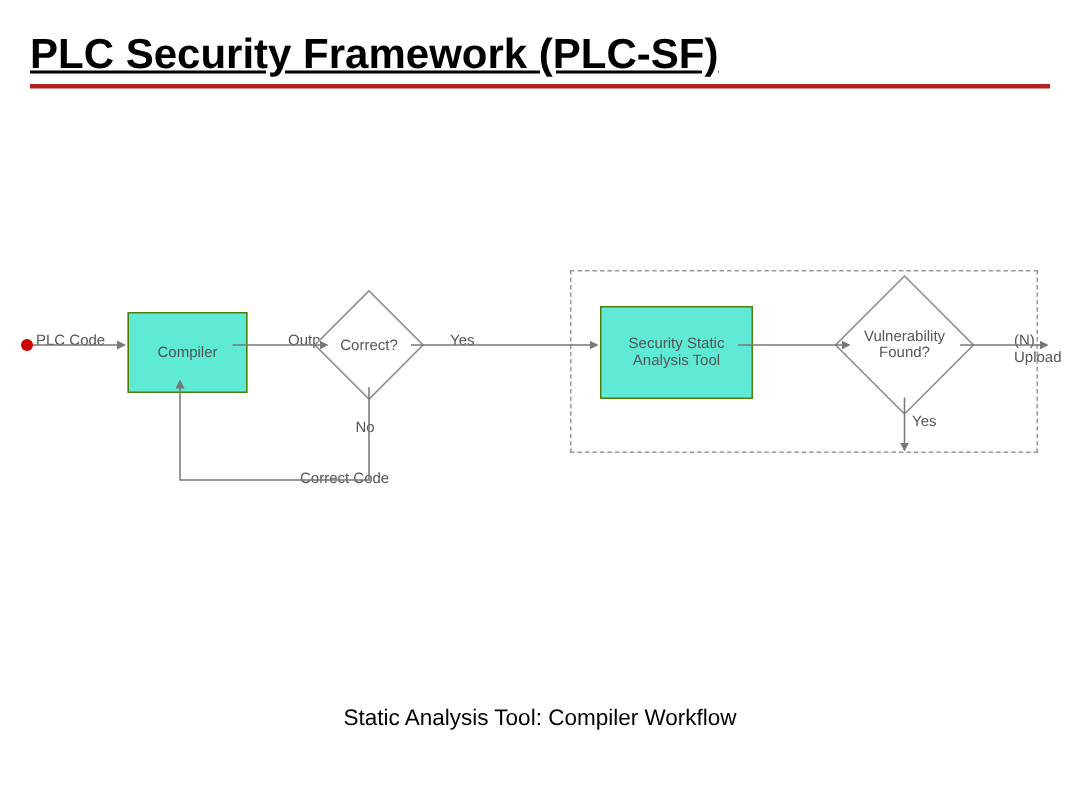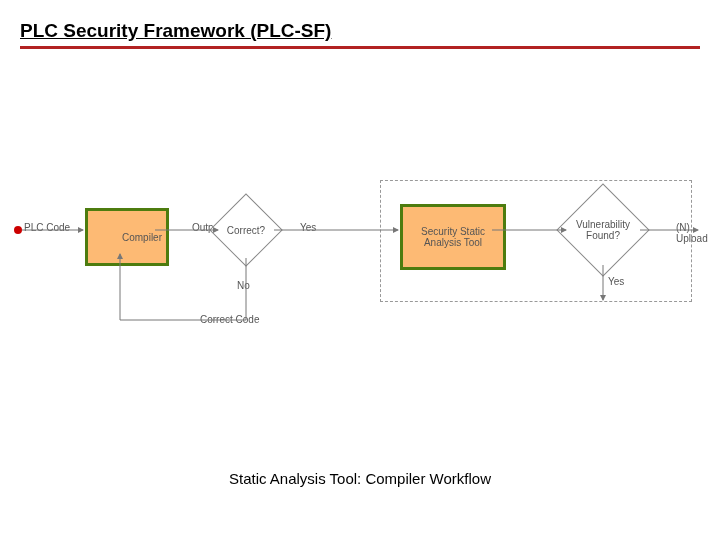--- a/index.html
+++ b/index.html
@@ -13,21 +13,21 @@
     overflow: hidden;
   }
   .title-wrap {
     position: absolute;
     left: 20px;
     right: 20px;
     top: 20px;
     border-bottom: 3px solid #b22222;
   }
   .title {
-    font-size: 19px;
+    font-size: 28px;
     font-weight: 700;
     color: #000;
     text-decoration: underline;
     padding-bottom: 4px;
     display: inline-block;
   }
   .caption {
     position: absolute;
     left: 0;
     right: 0;
@@ -50,25 +50,25 @@
     text-align: center;
     line-height: 1.1;
   }
   .edge-label {
     font-size: 10px;
     color: #555;
     position: absolute;
   }
   .rect-node {
     position: absolute;
-    border: 3px solid #4d7c0f;
-    background: #fdba74;
+    border: 1px solid #4d7c0f;
+    background: #5eead4;
     display: flex;
     align-items: center;
-    justify-content: flex-end;
+    justify-content: center;
     padding: 4px;
   }
   .dashed-rect {
     position: absolute;
     border: 1px dashed #999;
     background: transparent;
   }
   .start-bullet {
     position: absolute;
     width: 8px;

